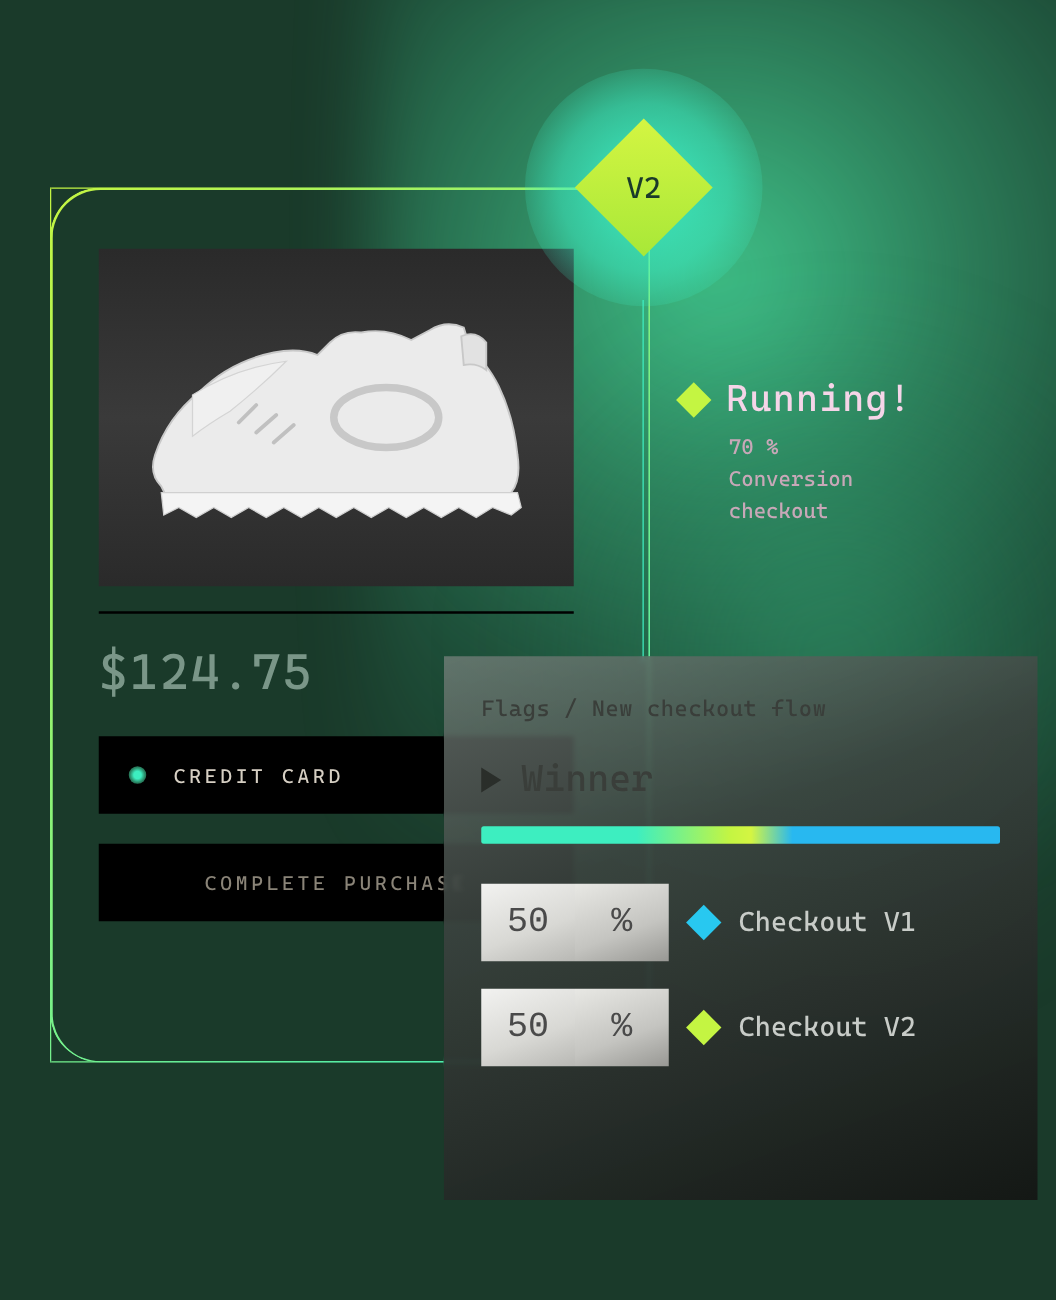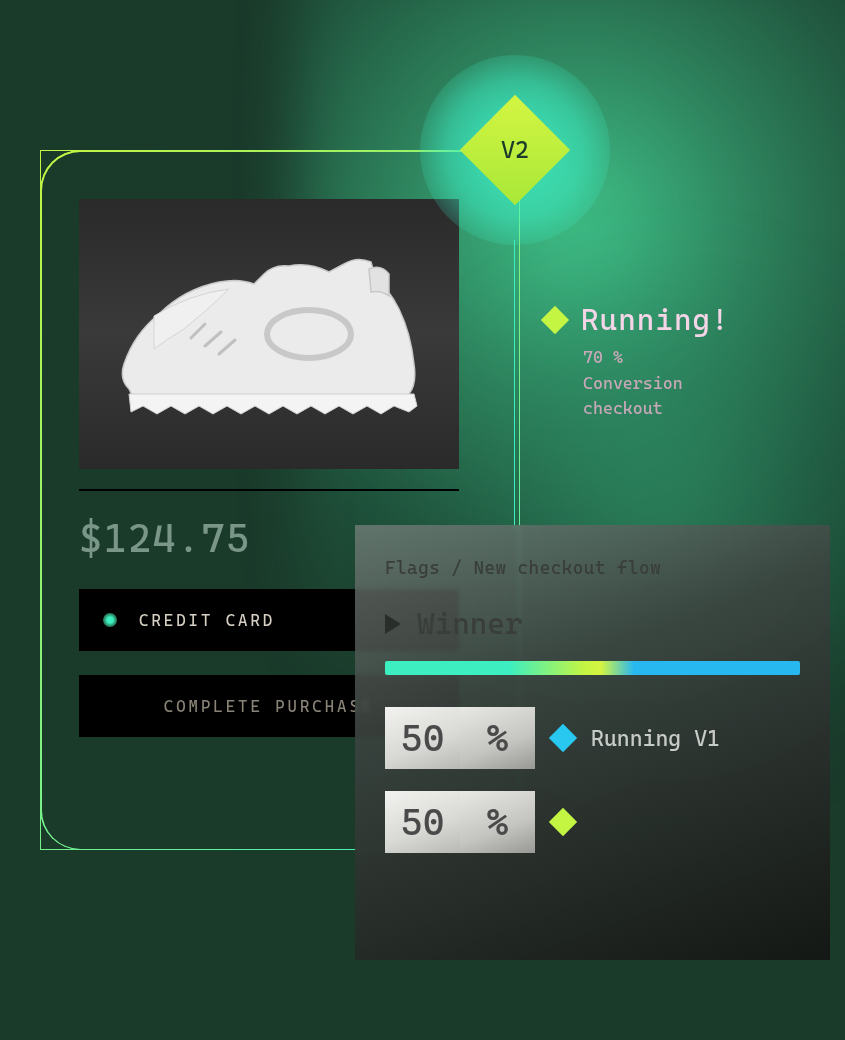--- a/index.html
+++ b/index.html
@@ -235,22 +235,23 @@
     .pct-box {
       display: flex;
       width: 150px;
       height: 62px;
     }
     .pct-num, .pct-sym {
       flex: 1;
       display: flex;
       align-items: center;
       justify-content: center;
-      font-size: 38px;
+      font-size: 28px;
       color: #4a4a4a;
+      font-family: Liberation Mono, monospace;
     }
     .pct-num {
       background: linear-gradient(160deg, #f2f2f0 0%, #d8d8d4 60%, #b8b8b4 100%);
     }
     .pct-sym {
       background: linear-gradient(160deg, #e8e8e4 0%, #c4c4c0 60%, #989894 100%);
     }
     .variant-diamond {
       width: 20px;
       height: 20px;
@@ -322,23 +323,24 @@
     <div class="status-text">Winner</div>
   </div>
   <div class="progress-bar"></div>
 
   <div class="variant-row">
     <div class="pct-box">
       <div class="pct-num">50</div>
       <div class="pct-sym">%</div>
     </div>
     <div class="variant-diamond blue"></div>
-    <div class="variant-label">Running V1</div>
+    <div class="variant-label">Checkout V1</div>
   </div>
 
   <div class="variant-row">
     <div class="pct-box">
       <div class="pct-num">50</div>
       <div class="pct-sym">%</div>
     </div>
     <div class="variant-diamond green"></div>
+    <div class="variant-label">Checkout V2</div>
   </div>
 </div>
 
 </body></html>

